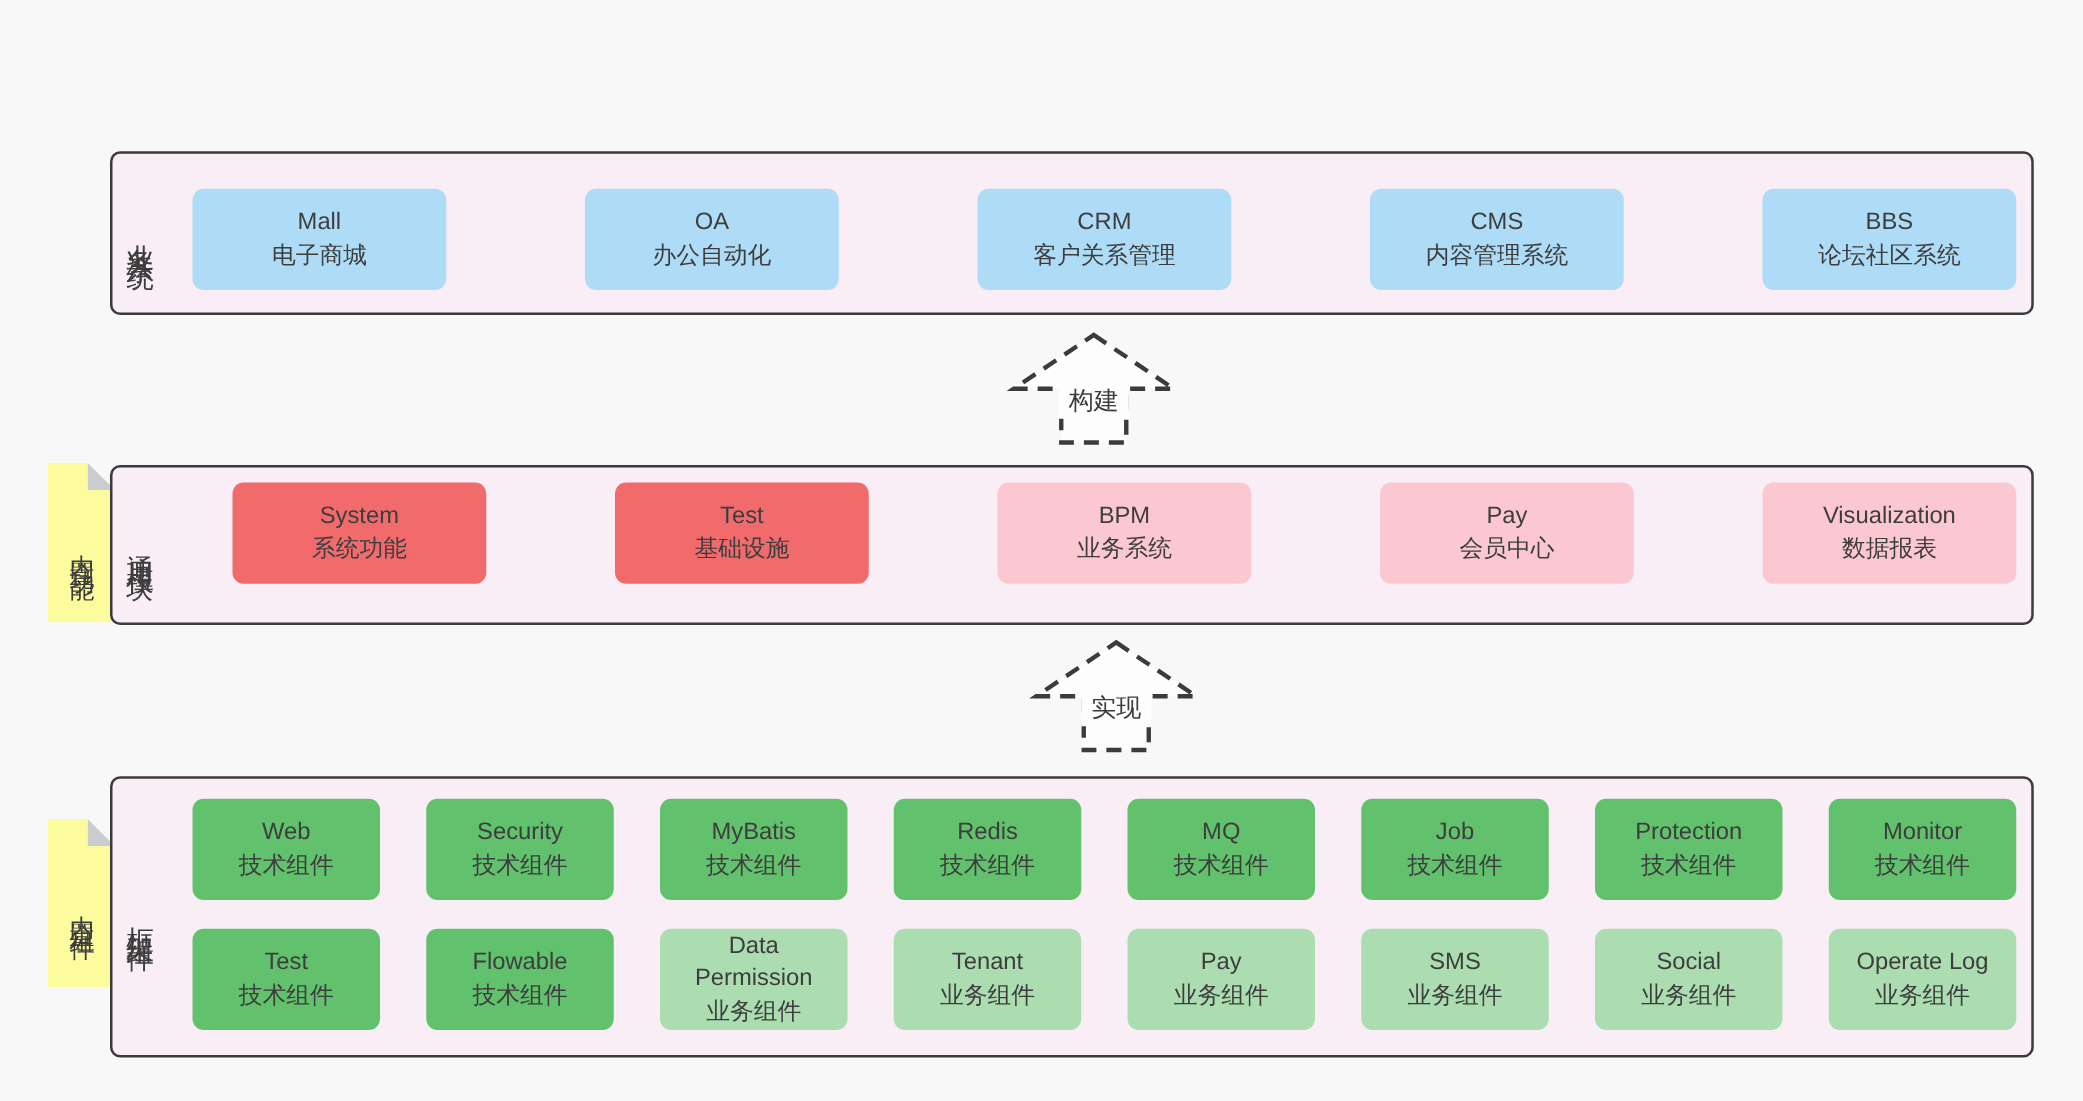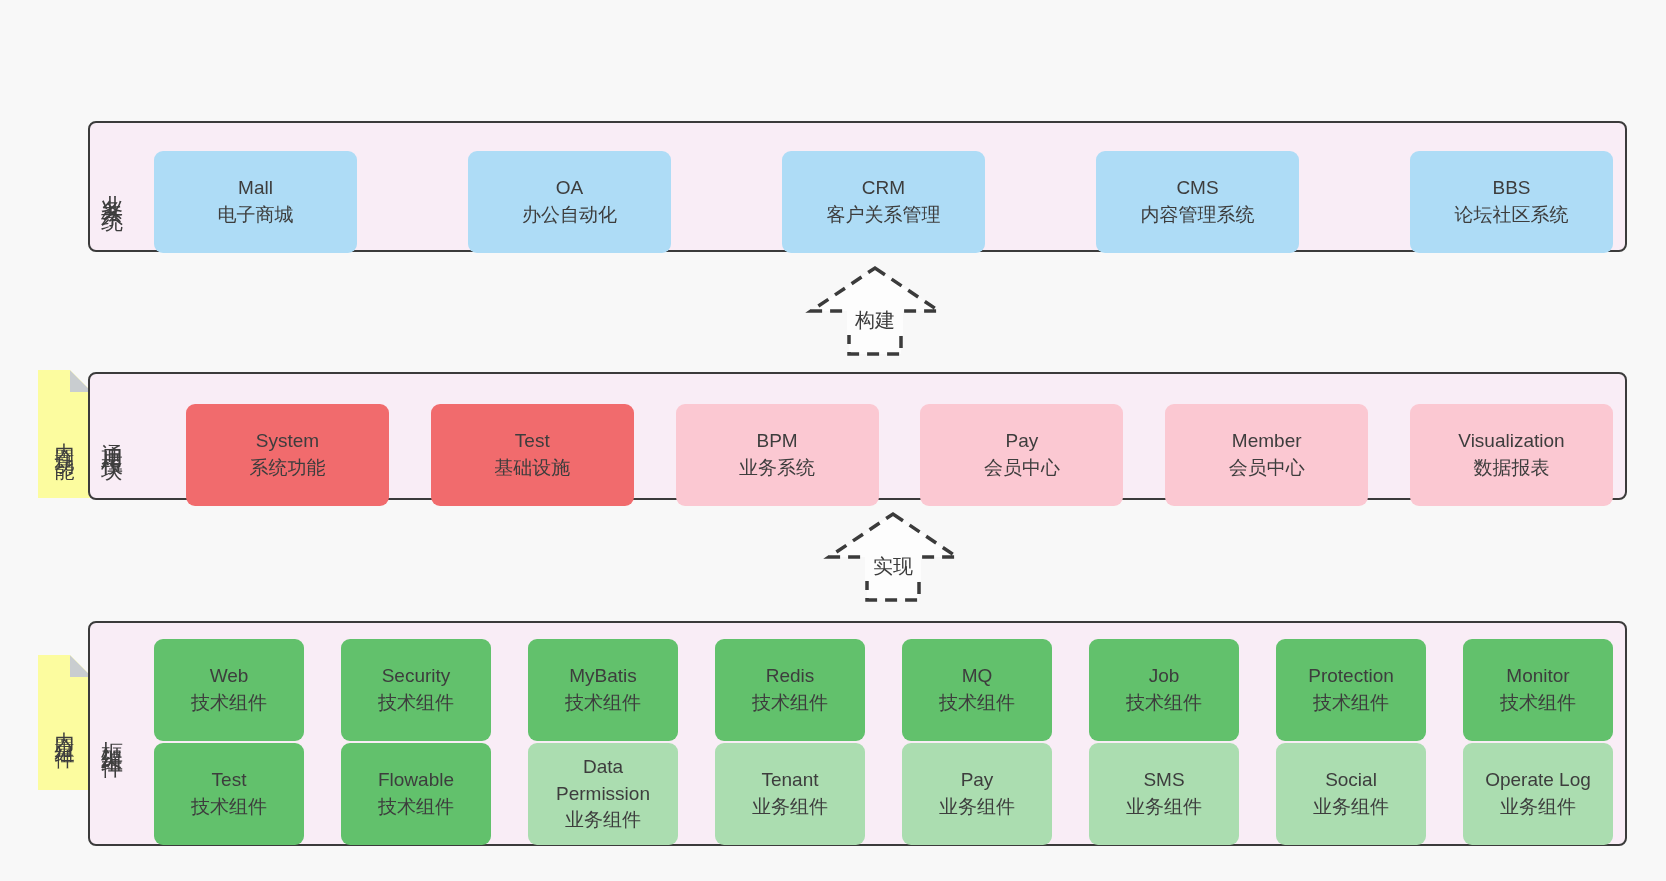--- a/index.html
+++ b/index.html
@@ -29,26 +29,26 @@
   .side-label{
     position:absolute;left:11px;top:50%;transform:translateY(-50%);
     writing-mode:vertical-rl;text-orientation:upright;
     font-size:22px;letter-spacing:5px;line-height:1;color:var(--text);
   }
   .row{
     position:absolute;left:64px;width:1459px;
     display:flex;justify-content:space-between;
   }
   #business-section .row{top:28px;}
-  #modules-section .row{top:30px;padding-left:32px;}
+  #modules-section .row{top:12px;padding-left:32px;}
   #components-section .row-1{top:16px;align-items:center;}
   #components-section .row-2{top:120px;}
 
   .box{
-    height:102px;border-radius:9px;
+    height:81px;border-radius:9px;
     display:flex;flex-direction:column;align-items:center;justify-content:center;
     text-align:center;font-size:19px;line-height:1.4;color:var(--text);
     padding:0 8px;
   }
   .w6{width:203px;}
   .w8{width:150px;}
   .blue{background:var(--blue);}
   .red{background:var(--red);}
   .pink{background:var(--pink);}
   .green{background:var(--green);}
@@ -137,24 +137,20 @@
     </div>
     <div class="box pink w6">
       <div>BPM</div>
       <div>业务系统</div>
     </div>
     <div class="box pink w6">
       <div>Pay</div>
       <div>会员中心</div>
     </div>
     <div class="box pink w6">
-      <div>Member</div>
-      <div>会员中心</div>
-    </div>
-    <div class="box pink w6">
       <div>Visualization</div>
       <div>数据报表</div>
     </div>
   </div>
 </div>
 
 <svg class="arrow" id="arrow-implement" viewBox="0 0 134 94">
   <polygon points="67,4 131,47 93,47 93,90 41,90 41,47 3,47"></polygon>
   <rect x="39" y="41" width="56" height="30"></rect>
   <text x="67" y="63">实现</text>

